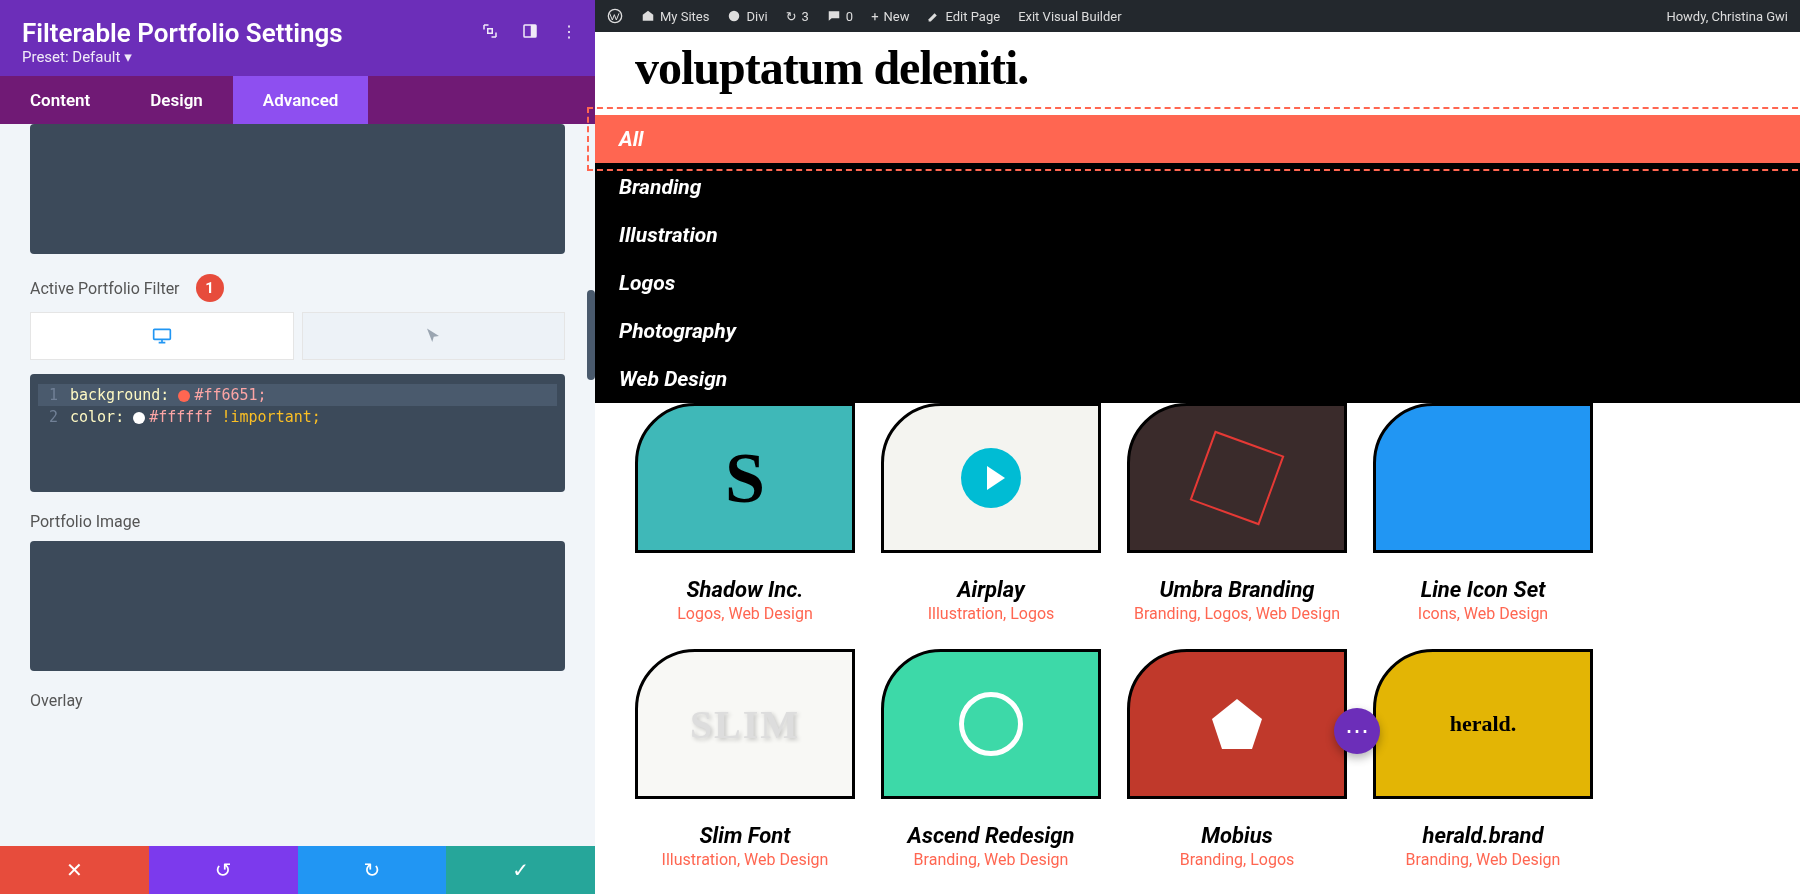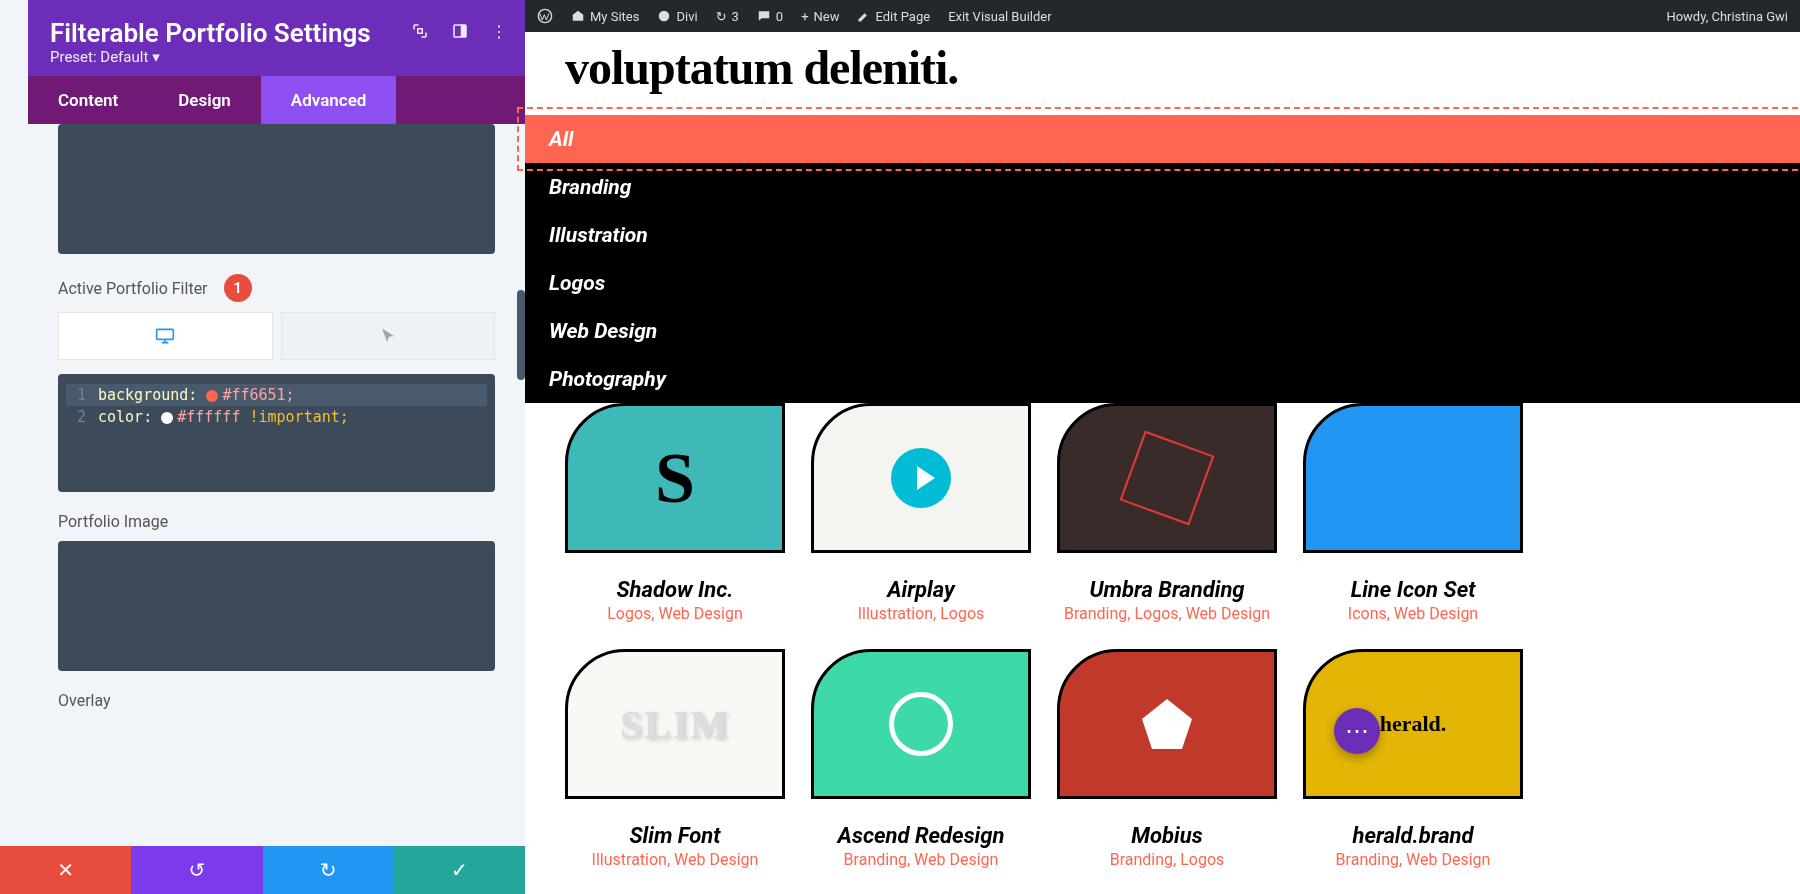--- a/index.html
+++ b/index.html
@@ -1,20 +1,20 @@
 <!DOCTYPE html>
 <html><head>
 <meta charset="utf-8">
 <style>
 * { box-sizing: border-box; margin: 0; padding: 0; }
 body { font-family: -apple-system, BlinkMacSystemFont, "Segoe UI", Roboto, Helvetica, Arial, sans-serif; width: 1800px; height: 894px; overflow: hidden; background: #fff; }
 .app { display: flex; width: 100%; height: 100%; }
 
 
-.left-panel { width: 525px; background: #f1f5f9; display: flex; flex-direction: column; position: relative; padding-left: 28px; }
+.left-panel { width: 595px; background: #f1f5f9; display: flex; flex-direction: column; position: relative; }
 .lp-header { background: #6c2eb9; color: #fff; padding: 18px 22px 10px; position: relative; }
 .lp-title { font-size: 26px; font-weight: 600; }
 .lp-preset { font-size: 15px; margin-top: 0; opacity: .9; display: flex; align-items: center; gap: 4px; }
 .lp-header-icons { position: absolute; right: 18px; top: 22px; display: flex; gap: 22px; }
 .lp-header-icons span { cursor: pointer; opacity: .9; }
 .lp-tabs { background: #701a75; display: flex; }
 .lp-tab { color: #fff; font-size: 17px; font-weight: 600; padding: 14px 30px; cursor: pointer; }
 .lp-tab.active { background: #8e4ff0; }
 .lp-body { flex: 1; overflow-y: auto; padding: 0 30px 0; }
 .lp-dark-box { background: #3c4a5a; height: 130px; border-radius: 4px; margin-bottom: 20px; }
@@ -190,22 +190,22 @@
       <span class="wp-right">Howdy, Christina Gwi</span>
     </div>
 
     <div class="headline">voluptatum deleniti.</div>
 
     <div class="" mode="filters">
       <div class="filter active">All</div>
       <div class="filter">Branding</div>
       <div class="filter">Illustration</div>
       <div class="filter">Logos</div>
+      <div class="filter">Photography</div>
       <div class="filter">Web Design</div>
-      <div class="filter">Photography</div>
     </div>
 
     <div class="grid">
       <div class="card">
         <div class="thumb t1"></div>
         <div class="card-title">Shadow Inc.</div>
         <div class="card-cats">Logos, Web Design</div>
       </div>
       <div class="card">
         <div class="thumb t2"></div>

